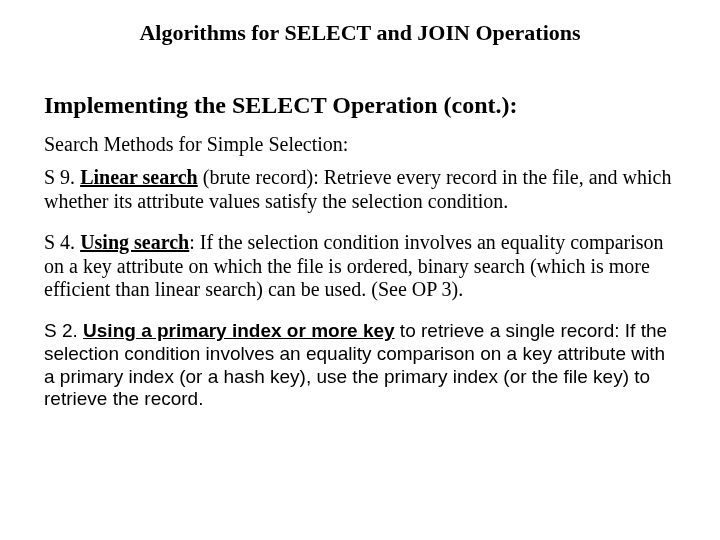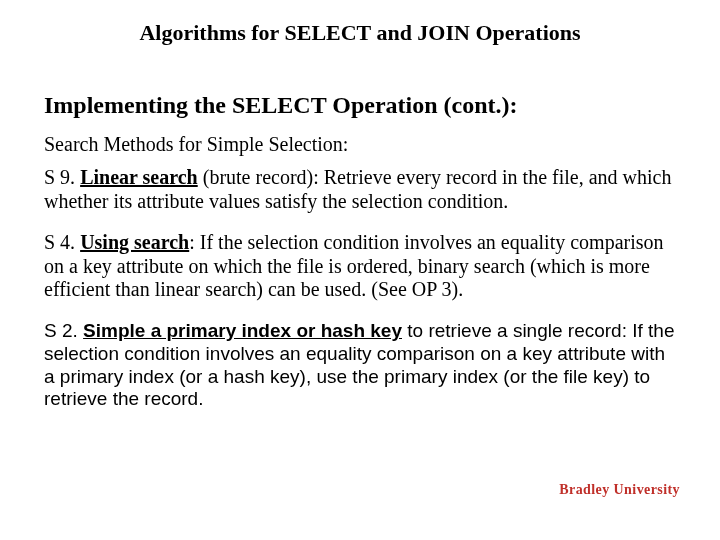--- a/index.html
+++ b/index.html
@@ -71,18 +71,17 @@
 
   <div class="para">
     <span>S 9. </span><span class="underline">Linear search</span><span> (brute record): Retrieve </span><span class="italic">every record</span><span> in the file, and which whether its attribute values satisfy the selection condition.</span>
   </div>
 
   <div class="para">
     <span>S 4. </span><span class="underline">Using search</span><span>: If the selection condition involves an equality comparison on a key attribute on which the file is ordered, binary search (which is more efficient than linear search) can be used. (See OP 3).</span>
   </div>
 
   <div class="para final">
-    <span>S 2. </span><span class="underline">Simple a primary index or hash key</span><span> to retrieve a single record: If the selection condition involves an equality comparison on a key attribute with a primary index (or a hash key), use the primary index (or the file key) to retrieve the record.</span>
+    <span>S 2. </span><span class="underline">Using a primary index or more key</span><span> to retrieve a single record: If the selection condition involves an equality comparison on a key attribute with a primary index (or a hash key), use the primary index (or the file key) to retrieve the record.</span>
   </div>
 
-  <div class="logo">Bradley University</div>
 
 </div>
 
 </body></html>

